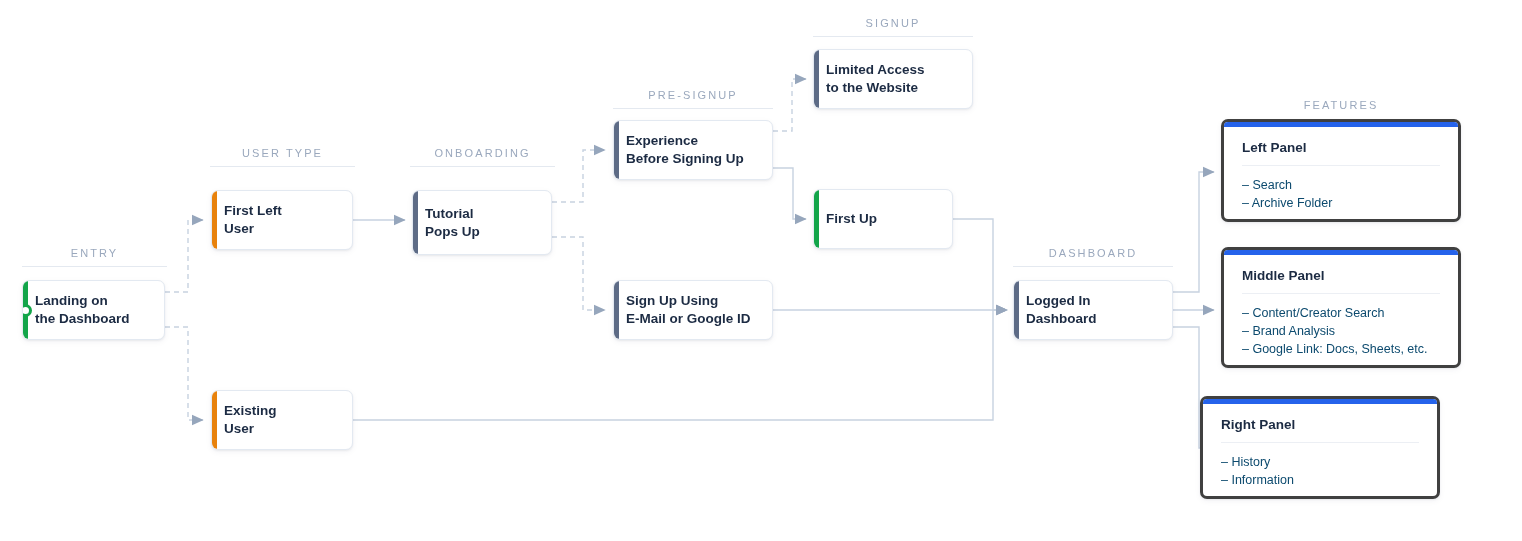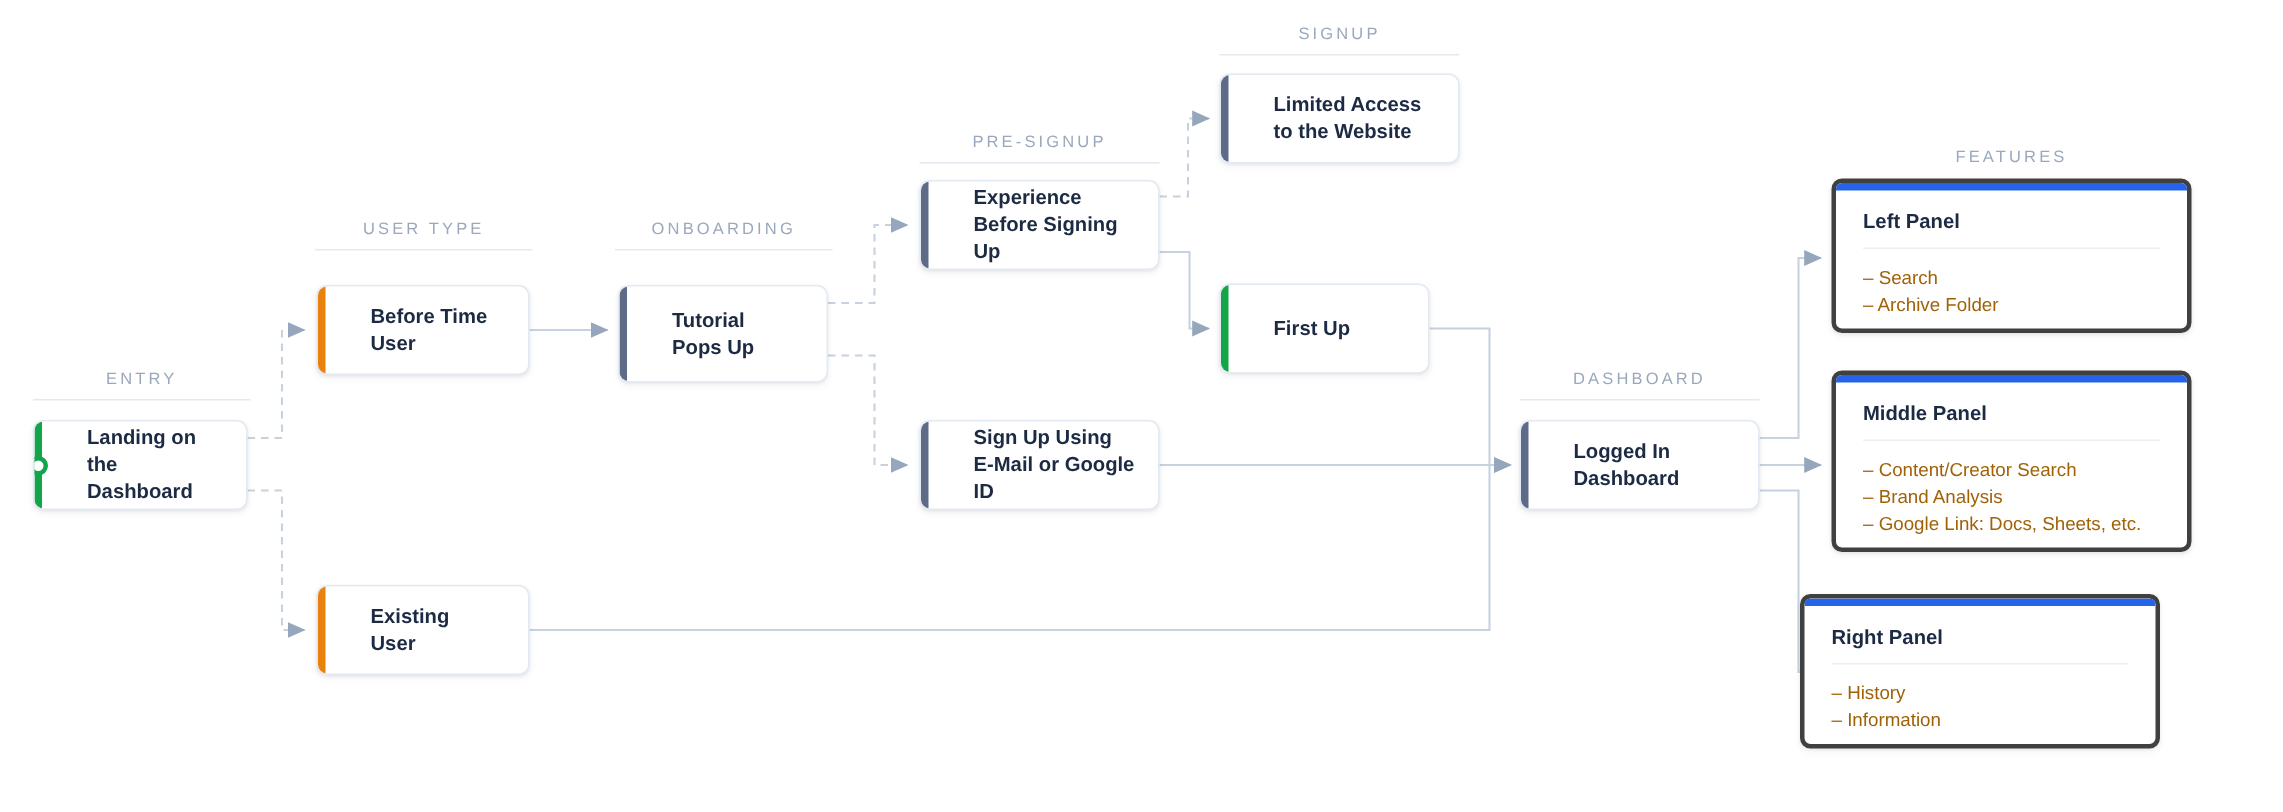--- a/index.html
+++ b/index.html
@@ -40,21 +40,21 @@
     display: flex;
     align-items: center;
     overflow: hidden;
   }
   .node .bar {
     position: absolute;
     left: 0; top: 0; bottom: 0;
     width: 5px;
   }
   .node .txt {
-    padding-left: 35px;
+    padding-left: 12px;
     padding-right: 14px;
     color: #1c2b43;
     font-size: 13.5px;
     font-weight: 700;
     line-height: 18px;
   }
   .bar-green  { background: #13a54a; }
   .bar-orange { background: #e8820c; }
   .bar-slate  { background: #5d6b86; }
 
@@ -97,21 +97,21 @@
   .panel .top { height: 5px; background: #2563eb; }
   .panel .ttl {
     color: #1c2b43;
     font-size: 13.5px;
     font-weight: 700;
     padding: 13px 18px 10px 18px;
   }
   .panel .hr { height: 1px; background: #eceff4; margin: 0 18px; }
   .panel ul { list-style: none; padding: 10px 18px 14px 18px; }
   .panel li {
-    color: #a16207;
+    color: #0c4a6e;
     font-size: 12.5px;
     line-height: 18px;
     white-space: nowrap;
   }
 </style>
 </head>
 <body>
 
 <div id="canvas">
 
@@ -190,21 +190,21 @@
     <div class="entry-dot"></div>
     <div class="txt">
       <div>Landing on</div>
       <div>the Dashboard</div>
     </div>
   </div>
 
   <div class="node" style="left:211px; top:190px; width:142px; height:60px;">
     <div class="bar bar-orange"></div>
     <div class="txt">
-      <div>Before Time</div>
+      <div>First Left</div>
       <div>User</div>
     </div>
   </div>
 
   <div class="node" style="left:211px; top:390px; width:142px; height:60px;">
     <div class="bar bar-orange"></div>
     <div class="txt">
       <div>Existing</div>
       <div>User</div>
     </div>

